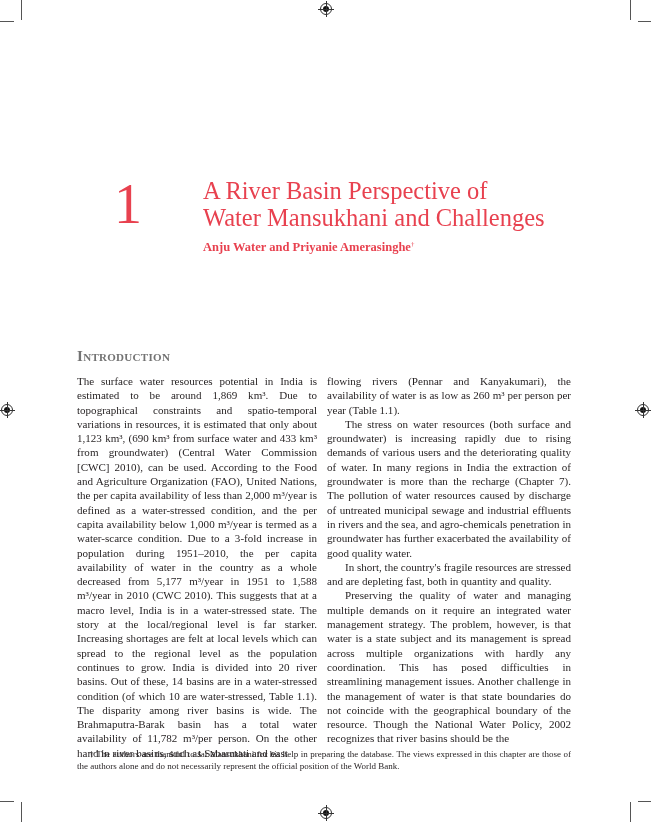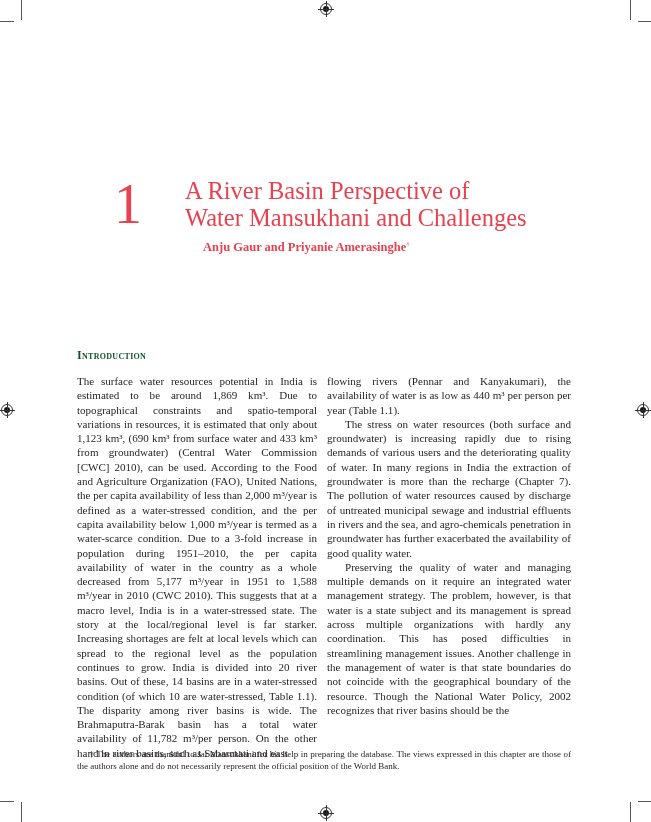--- a/index.html
+++ b/index.html
@@ -6,25 +6,25 @@
     html, body { width:651px; height:822px; background:#ffffff; overflow:hidden; }
     body { position:relative; font-family:"Liberation Serif", "DejaVu Serif", serif; color:#231f20; }
 
     .crop { position:absolute; background:#555; }
     .reg { position:absolute; width:12px; height:12px; border-radius:50%; border:1px solid #333; background:#fff; }
     .reg::before { content:""; position:absolute; left:2px; top:2px; width:6px; height:6px; border-radius:50%; background:#111; }
     .reg::after { content:""; position:absolute; left:5px; top:-3px; width:1px; height:16px; background:#333; }
     .reg .h { position:absolute; top:5px; left:-3px; width:16px; height:1px; background:#333; }
 
     .chapnum { position:absolute; left:114px; top:176px; font-size:56px; line-height:56px; color:#e8414f; font-family:"Liberation Serif", serif; }
-    .title { position:absolute; left:185px; top:177px; width:360px; font-size:24.5px; line-height:27px; color:#e8414f; font-family:"Liberation Serif", serif; }
+    .title { position:absolute; left:203px; top:177px; width:360px; font-size:24.5px; line-height:27px; color:#e8414f; font-family:"Liberation Serif", serif; }
     .authors { position:absolute; left:203px; top:240px; font-size:12.5px; color:#e8414f; font-weight:bold; font-family:"Liberation Serif", serif; }
     .authors sup { font-size:7px; font-weight:normal; }
 
-    .section-head { position:absolute; left:77px; top:348px; font-size:12px; color:#14532d; font-weight:bold; letter-spacing:0.3px; font-variant:small-caps; font-family:"Liberation Serif", serif; }
+    .section-head { position:absolute; left:77px; top:348px; font-size:15px; color:#737373; font-weight:bold; letter-spacing:0.3px; font-variant:small-caps; font-family:"Liberation Serif", serif; }
 
     .col { position:absolute; top:374px; width:240px; font-size:11.05px; line-height:14.3px; text-align:justify; font-family:"Liberation Serif", serif; }
     .col.left { left:77px; }
     .col.right { left:327px; width:244px; }
     .col p { margin:0; }
     .col p.indent { text-indent:18px; }
     sup { font-size:7px; line-height:0; }
 
     .footnote { position:absolute; left:77px; top:704px; width:494px; font-size:9px; line-height:12px; text-align:justify; font-family:"Liberation Serif", serif; }
     .footnote .fn-first { text-indent:12px;margin-top:44px; }
@@ -53,30 +53,31 @@
 <div class="reg" style="left:637px;top:404px;">
     <span class="h"></span>
   </div>
 
 <div class="chapnum">1</div>
 <div class="title">
   <div>A River Basin Perspective of</div>
   <div>Water Mansukhani and Challenges</div>
 </div>
 <div class="authors">
-  <span>Anju Gaur and Priyanie Amerasinghe</span><sup>†</sup>
+  <span>Anju Water and Priyanie Amerasinghe</span><sup>†</sup>
 </div>
 
 <div class="section-head">Introduction</div>
 
 <div class="col left">
   <p>The surface water resources potential in India is estimated to be around 1,869 km³. Due to topographical constraints and spatio-temporal variations in resources, it is estimated that only about 1,123 km³, (690 km³ from surface water and 433 km³ from groundwater) (Central Water Commission [CWC] 2010), can be used. According to the Food and Agriculture Organization (FAO), United Nations, the per capita availability of less than 2,000 m³/year is defined as a water-stressed condition, and the per capita availability below 1,000 m³/year is termed as a water-scarce condition. Due to a 3-fold increase in population during 1951–2010, the per capita availability of water in the country as a whole decreased from 5,177 m³/year in 1951 to 1,588 m³/year in 2010 (CWC 2010). This suggests that at a macro level, India is in a water-stressed state. The story at the local/regional level is far starker. Increasing shortages are felt at local levels which can spread to the regional level as the population continues to grow. India is divided into 20 river basins. Out of these, 14 basins are in a water-stressed condition (of which 10 are water-stressed, Table 1.1). The disparity among river basins is wide. The Brahmaputra-Barak basin has a total water availability of 11,782 m³/per person. On the other hand in river basins, such as Sabarmati and east</p>
 </div>
 
 <div class="col right">
-  <p>flowing rivers (Pennar and Kanyakumari), the availability of water is as low as 440 m³ per person per year (Table 1.1).</p>
+  <p>flowing rivers (Pennar and Kanyakumari), the availability of water is as low as 260 m³ per person per year (Table 1.1).</p>
   <p class="indent">The stress on water resources (both surface and groundwater) is increasing rapidly due to rising demands of various users and the deteriorating quality of water. In many regions in India the extraction of groundwater is more than the recharge (Chapter 7). The pollution of water resources caused by discharge of untreated municipal sewage and industrial effluents in rivers and the sea, and agro-chemicals penetration in groundwater has further exacerbated the availability of good quality water.</p>
+  <p class="indent">In short, the country's fragile resources are stressed and are depleting fast, both in quantity and quality.</p>
   <p class="indent">Preserving the quality of water and managing multiple demands on it require an integrated water management strategy. The problem, however, is that water is a state subject and its management is spread across multiple organizations with hardly any coordination. This has posed difficulties in streamlining management issues. Another challenge in the management of water is that state boundaries do not coincide with the geographical boundary of the resource. Though the National Water Policy, 2002 recognizes that river basins should be the</p>
 </div>
 
 <div class="footnote">
   <p class="fn-first">† The authors are thankful to Jai Mansukhani for his help in preparing the database. The views expressed in this chapter are those of the authors alone and do not necessarily represent the official position of the World Bank.</p>
 </div>
 
 </body></html>

